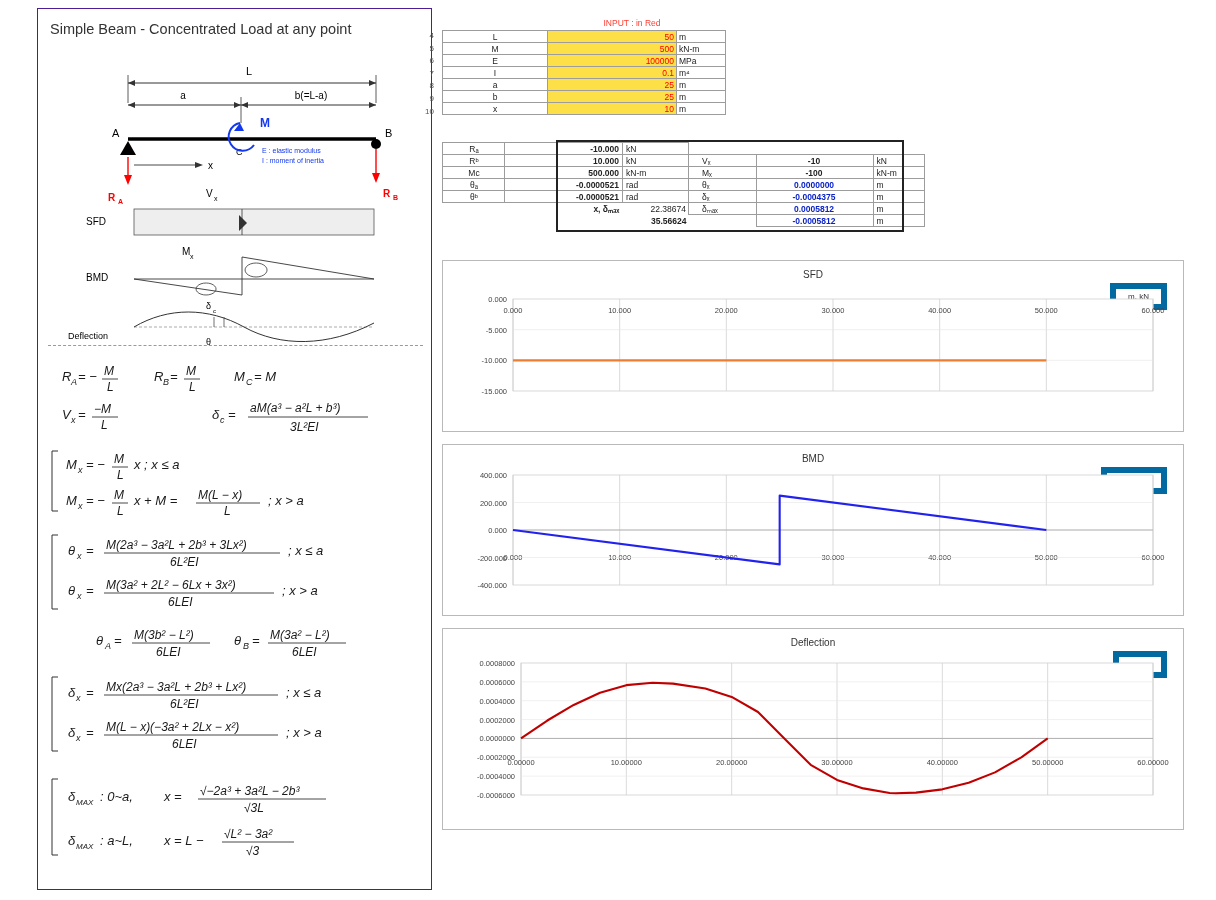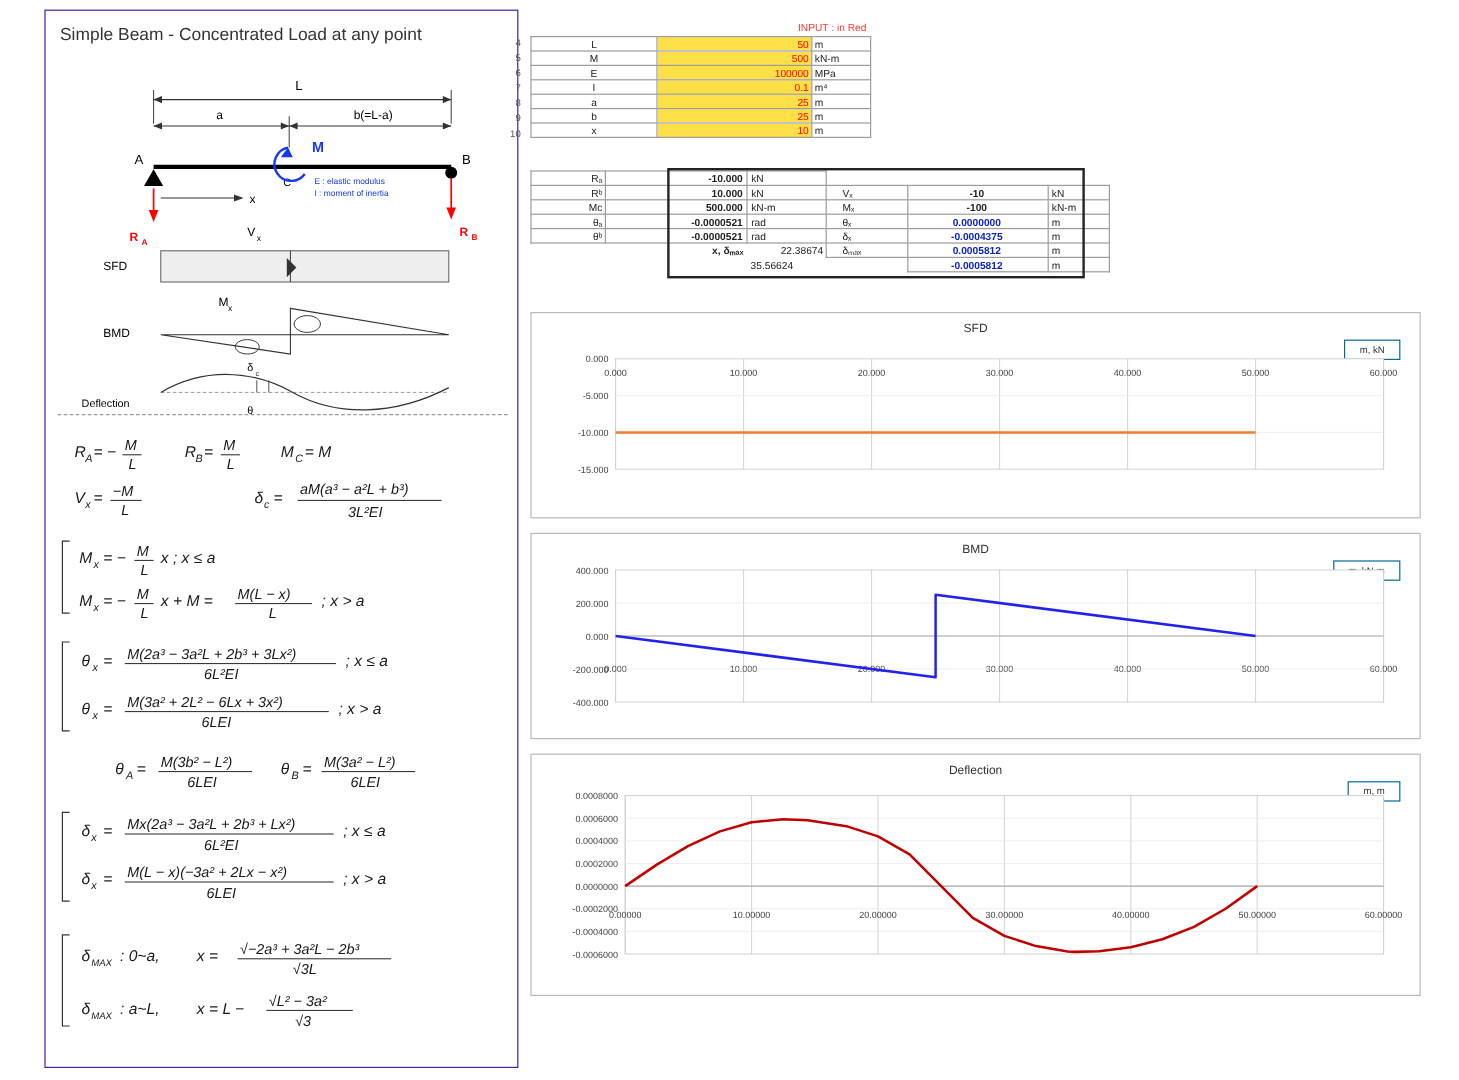--- a/index.html
+++ b/index.html
@@ -33,27 +33,27 @@
   table.sheet{border-collapse:collapse;table-layout:fixed;}
   table.sheet td{
     border:1px solid #9c9c9c;height:11px;font-size:8.5px;padding:0 2px;
     overflow:hidden;white-space:nowrap;
   }
   .tbl-input{position:absolute;left:24px;top:22px;width:270px;}
   .tbl-input td.lbl{width:100px;text-align:center;background:#fff;}
   .tbl-input td.val{width:124px;text-align:right;color:#ff0000;background:#fde047;}
   .tbl-input td.unit{width:44px;text-align:left;color:#222;}
   .input-header{
-    position:absolute;left:124px;top:10px;width:180px;text-align:right;
+    position:absolute;left:124px;top:10px;width:180px;text-align:center;
     font-size:8.5px;color:#ff3b30;
   }
   
   .tbl-res{position:absolute;left:24px;top:134px;width:450px;}
   .tbl-res td{height:12px;}
-  .tbl-res td.k{width:56px;text-align:right;padding-left:3px;}
+  .tbl-res td.k{width:56px;text-align:center;padding-left:3px;}
   .tbl-res td.v{width:112px;text-align:right;font-weight:bold;padding-right:3px;}
   .tbl-res td.u{width:60px;text-align:left;padding-left:3px;}
   .tbl-res td.k2{width:52px;text-align:left;padding-left:13px;}
   .tbl-res td.v2{width:112px;text-align:center;font-weight:bold;padding-right:3px;}
   .tbl-res td.u2{width:46px;text-align:left;padding-left:3px;}
   .tbl-res td.blank{border:none;}
   .tbl-res td.bluev{color:#0a22c8;}
   .res-outline{
     position:absolute;left:138px;top:132px;width:348px;height:92px;
     border:2px solid #222;box-sizing:border-box;pointer-events:none;
@@ -65,21 +65,21 @@
     box-sizing:border-box;
   }
   #box-sfd{top:252px;height:172px;}
   #box-bmd{top:436px;height:172px;}
   #box-def{top:620px;height:202px;}
   .chart-title{
     position:absolute;left:0;right:0;top:8px;text-align:center;
     font-size:10px;color:#333;
   }
   .legend-box{
-    position:absolute;right:16px;top:22px;border:1px solid #0369a1;
+    position:absolute;right:16px;top:22px;border:6px solid #0369a1;
     font-size:8px;color:#333;padding:3px 12px;background:#fff;
   }
   .chart-svg{position:absolute;left:0;top:0;}
   text{font-family:"Liberation Sans", sans-serif;}
 </style>
 </head>
 <body>
 
 <div class="left-panel">
   <div class="panel-title">Simple Beam - Concentrated Load at any point</div>
@@ -382,21 +382,21 @@
       <td class="k blank"></td>
       <td class="v blank dmax-k">x, δₘₐₓ</td>
       <td class="u blank" style="text-align:right;">22.38674</td>
       <td class="k2">δₘₐₓ</td>
       <td class="v2 bluev">0.0005812</td>
       <td class="u2">m</td>
     </tr>
     <tr>
       <td class="k blank"></td>
       <td class="v blank"></td>
-      <td class="u blank" style="">35.56624</td>
+      <td class="u blank" style="text-align:right;font-weight:bold;">35.56624</td>
       <td class="k2 blank"></td>
       <td class="v2 bluev">-0.0005812</td>
       <td class="u2">m</td>
     </tr>
   </tbody>
     </table>
   <div class="res-outline"></div>
 
   <div class="chart-box" id="box-sfd">
     <div class="chart-title">SFD</div>

